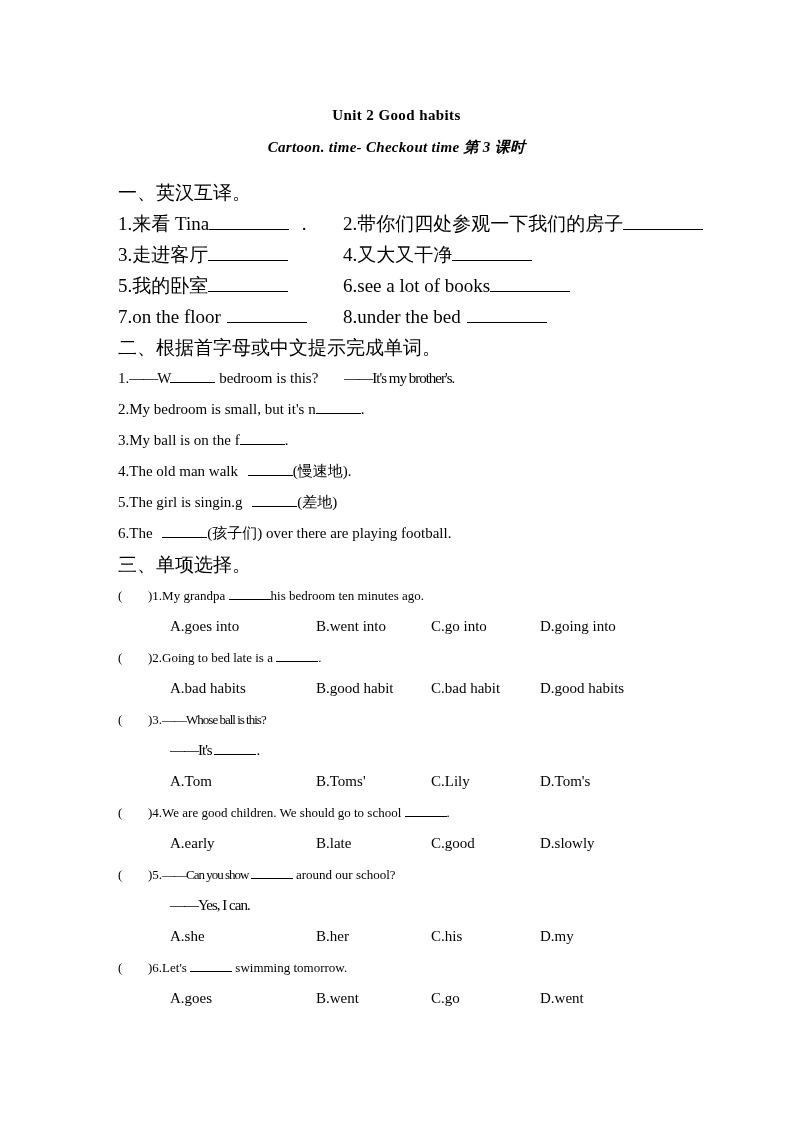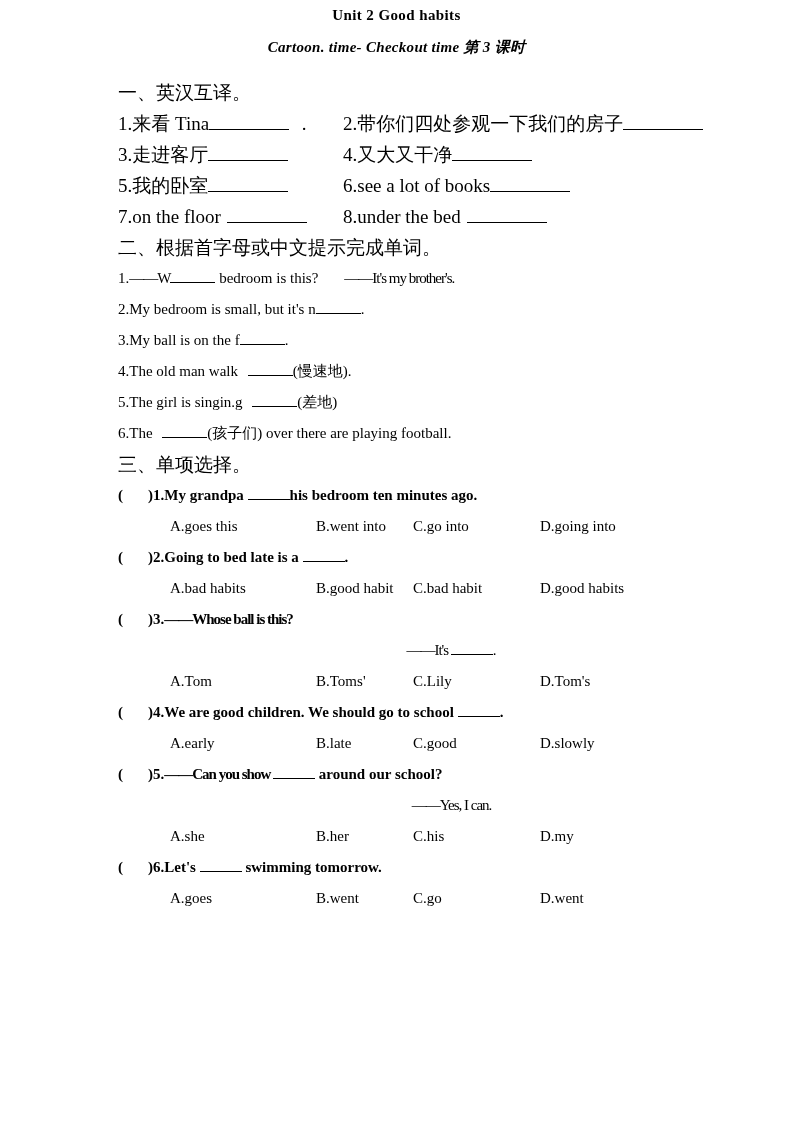--- a/index.html
+++ b/index.html
@@ -17,20 +17,21 @@
   }
   .page {
     position: absolute;
     left: 0;
     top: 0;
     width: 793px;
     height: 1122px;
     padding: 0;
   }
   .title-block {
+    margin-top: 100px;
     text-align: center;
   }
   .title-main {
     font-size: 15px;
     font-weight: bold;
     letter-spacing: 0.4px;
     line-height: 31px;
   }
   .title-sub {
     font-size: 15px;
@@ -78,51 +79,49 @@
     height: 13px;
     vertical-align: baseline;
   }
   .bl-long  { width: 80px; }
   .bl-short { width: 45px; }
   .bl-xshort{ width: 42px; }
   .gap-sm { display: inline-block; width: 6px; }
   .gap-lg { display: inline-block; width: 26px; }
   .dot-sep { display: inline-block; width: 30px; text-align: center; }
   .mc-q {
-    font-size: 15px;
-    line-height: 31px;
-    white-space: nowrap;
-    position: relative;
-    font-weight: bold;
+    font-size: 13px;
+    line-height: 31px;
+    white-space: nowrap;
+    position: relative;
   }
   .mc-paren-open {
     display: inline-block;
     width: 30px;
   }
   .mc-cont {
     padding-left: 52px;
     font-size: 15px;
     line-height: 31px;
     white-space: nowrap;
-    text-align: center;
   }
   .mc-options {
     position: relative;
     height: 31px;
     font-size: 15px;
     line-height: 31px;
     white-space: nowrap;
   }
   .opt {
     position: absolute;
     top: 0;
   }
   .opt-a { left: 52px; }
   .opt-b { left: 198px; }
-  .opt-c { left: 295px; }
+  .opt-c { left: 313px; }
   .opt-d { left: 422px; }
   .dash { letter-spacing: -1px; }
 </style>
 </head>
 <body>
 
 <div class="page">
 
   <div class="title-block">
     <div class="title-main">Unit 2    Good habits</div>
@@ -165,21 +164,21 @@
     <div class="line"><span>4.</span><span>The old man walk </span><span class="gap-sm"></span><span class="blank bl-short"></span><span>(慢速地).</span></div>
 
     <div class="line"><span>5.</span><span>The girl is singin.g </span><span class="gap-sm"></span><span class="blank bl-short"></span><span>(差地)</span></div>
 
     <div class="line"><span>6.</span><span>The </span><span class="gap-sm"></span><span class="blank bl-short"></span><span>(孩子们) over there are playing football.</span></div>
 
     <div class="section-heading">三、单项选择。</div>
 
     <div class="mc-q"><span class="mc-paren-open">(</span><span>)</span><span>1.</span><span>My grandpa </span><span class="blank bl-xshort"></span><span>his bedroom ten minutes ago.</span></div>
     <div class="mc-options">
-      <span class="opt opt-a">A.goes this</span>
+      <span class="opt opt-a">A.goes into</span>
       <span class="opt opt-b">B.went into</span>
       <span class="opt opt-c">C.go into</span>
       <span class="opt opt-d">D.going into</span>
     </div>
 
     <div class="mc-q"><span class="mc-paren-open">(</span><span>)</span><span>2.</span><span>Going to bed late is a </span><span class="blank bl-xshort"></span><span>.</span></div>
     <div class="mc-options">
       <span class="opt opt-a">A.bad habits</span>
       <span class="opt opt-b">B.good habit</span>
       <span class="opt opt-c">C.bad habit</span>

